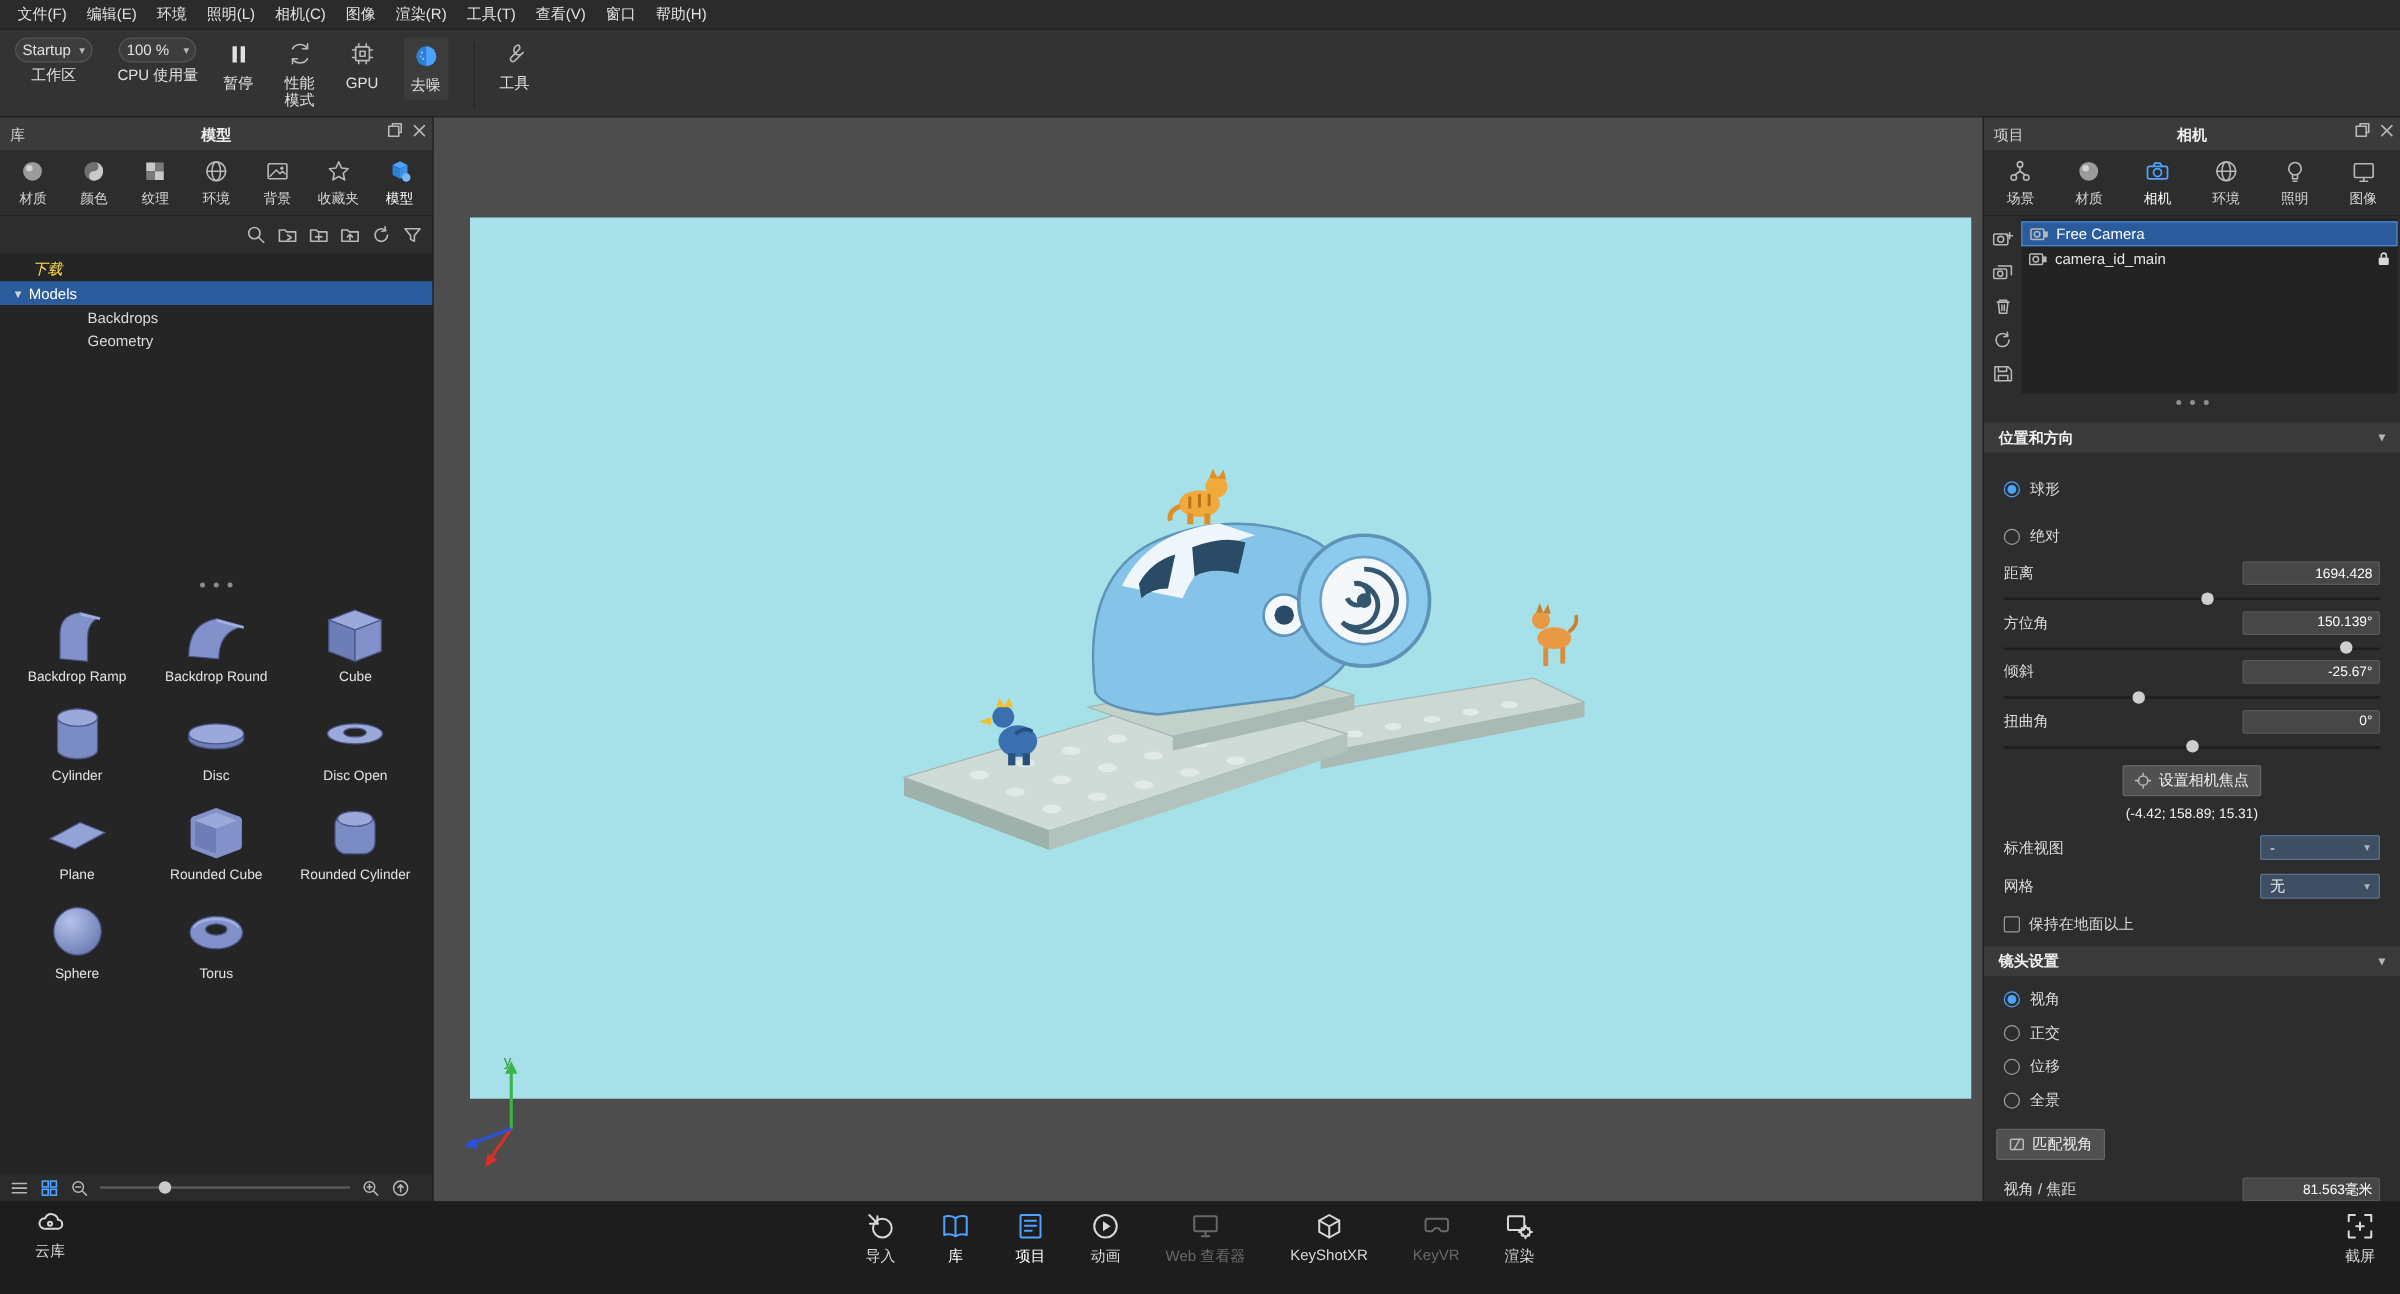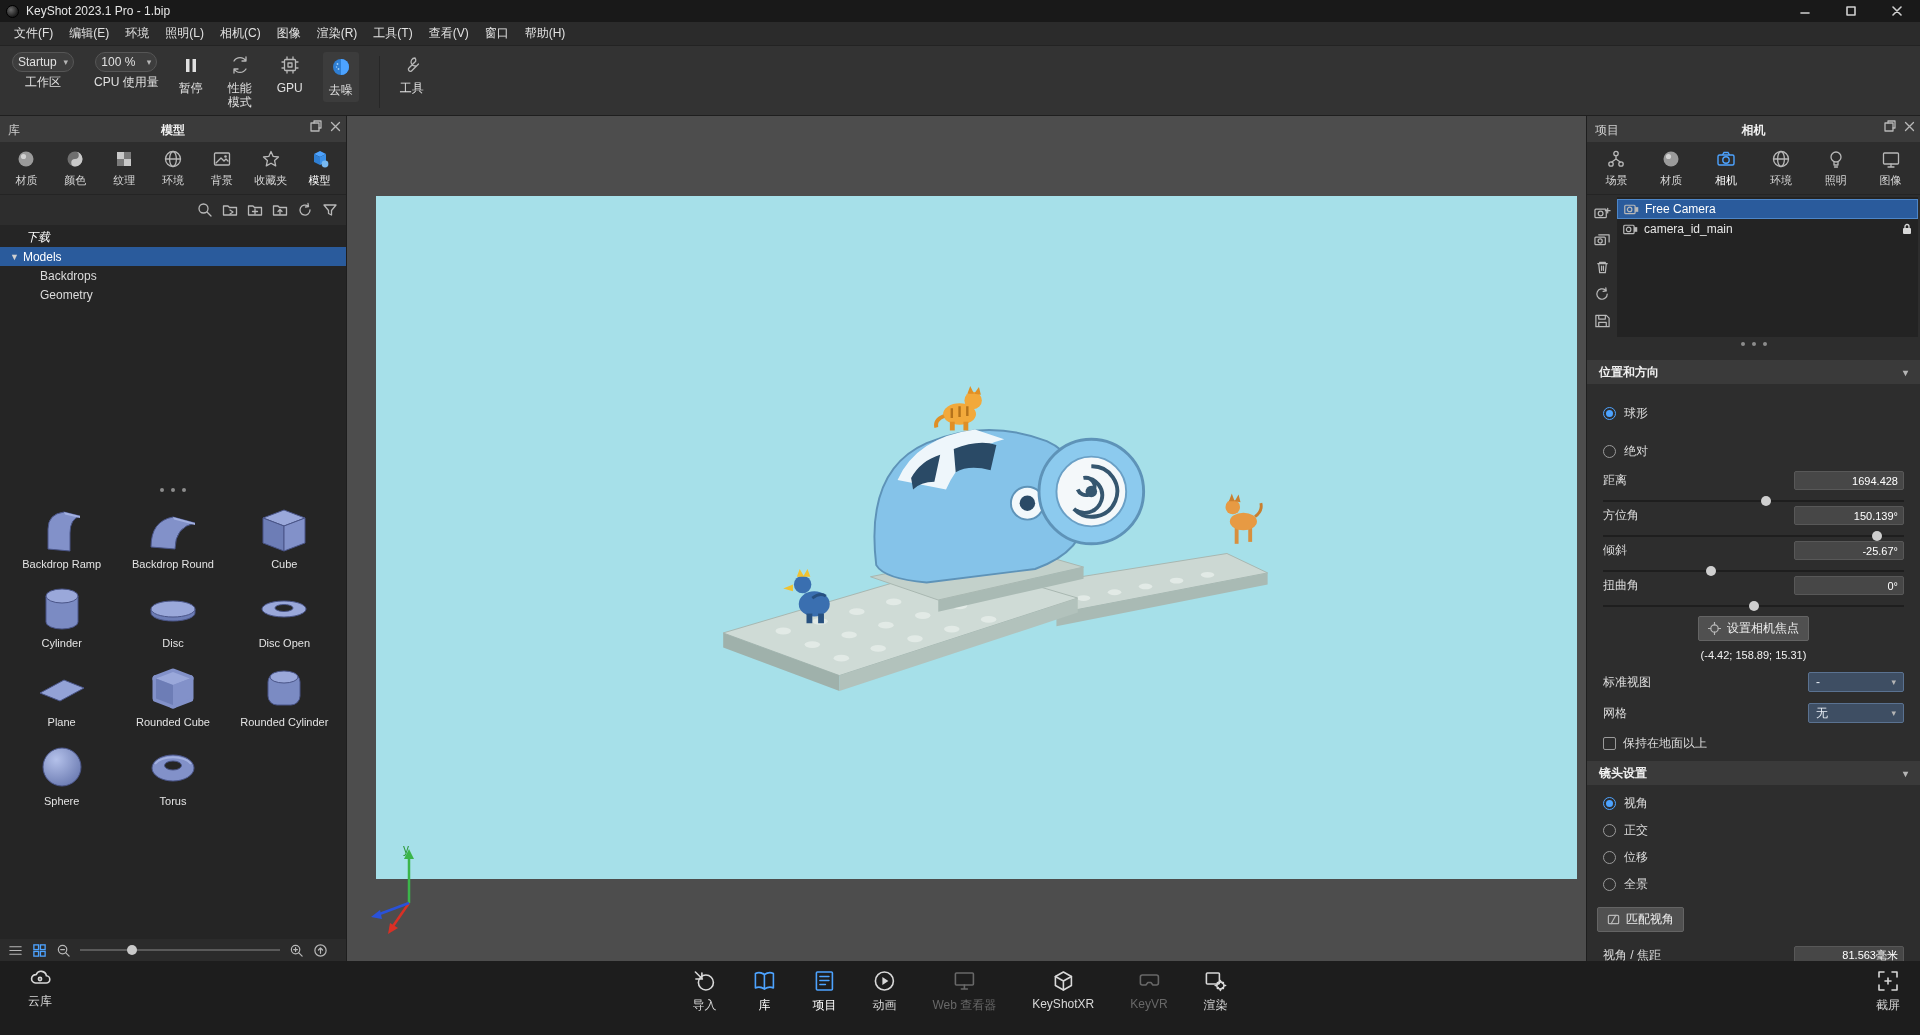--- a/index.html
+++ b/index.html
@@ -42,23 +42,23 @@
   .lib-tabs { display:flex; padding:5px 2px 4px; background:#2d2d2d; border-bottom:1px solid #242424; flex:0 0 auto; }
   .lib-tab { flex:1; display:flex; flex-direction:column; align-items:center; gap:4px; font-size:11px; color:#d6d6d6; padding:2px 0; }
   .lib-tab svg { width:20px; height:20px; }
   .lib-tab.active { color:#ffffff; }
   .search-row { height:30px; display:flex; align-items:center; padding:0 8px; gap:9px; flex:0 0 auto; }
   .search-field { flex:1; height:20px; }
   .search-row svg { width:16px; height:16px; flex:0 0 auto; }
   .lib-content { flex:1; background:#252525; display:flex; flex-direction:column; min-height:0; }
   .tree-area { height:258px; padding-top:3px; font-size:12px; flex:0 0 auto; }
   .tree-row { height:19px; display:flex; align-items:center; padding-left:10px; color:#dcdcdc; gap:4px; }
-  .tree-row.dl { font-style:italic; color:#ffffff; padding-left:26px; }
+  .tree-row.dl { font-style:italic; color:#fde047; padding-left:26px; }
   .tree-row.selected { background:#2a5b9c; color:#fff; }
-  .tree-row.child { padding-left:40px; }
+  .tree-row.child { padding-left:40px;margin-left:30px; }
   .caret { font-size:9px; color:#cfcfcf; }
   .dots { display:flex; gap:7px; justify-content:center; padding:5px 0; flex:0 0 auto; }
   .dots i { width:4px; height:4px; border-radius:50%; background:#8d8d8d; }
   .thumb-grid { flex:1; display:grid; grid-template-columns:repeat(3,1fr); align-content:start; row-gap:14px; padding:8px 6px; min-height:0; }
   .thumb { display:flex; flex-direction:column; align-items:center; font-size:11px; color:#e3e3e3; }
   .thumb svg { width:56px; height:50px; }
   .thumb-label { margin-top:3px; white-space:nowrap; }
   .lib-bottom { height:22px; background:#2b2b2b; display:flex; align-items:center; gap:9px; padding:0 8px; flex:0 0 auto; }
   .lib-bottom svg { width:15px; height:15px; }
   .zoom-track { position:relative; width:200px; height:10px; }
@@ -115,41 +115,20 @@
   .bb-center { position:absolute; left:50%; transform:translateX(-50%); top:8px; display:flex; gap:36px; align-items:flex-start; }
   .bb-right { position:absolute; right:20px; top:8px; }
   svg .st { fill:none; stroke:currentColor; stroke-width:1.6; stroke-linecap:round; stroke-linejoin:round; }
   svg .st2 { fill:none; stroke:#b8b8b8; stroke-width:1.3; stroke-linecap:round; stroke-linejoin:round; }
 </style>
 </head>
 <body>
 
 <div class="app">
 
-  <div class="titlebar">
-    <span class="app-logo"></span>
-    <span>KeyShot 2023.1 Pro  - 1.bip</span>
-    <div class="tb-btns">
-      <div class="tb-btn">
-          <svg width="10" height="10">
-            <path class="st" d="M1 7 H9" stroke-width="1.2"></path>
-          </svg>
-        </div>
-      <div class="tb-btn">
-          <svg width="10" height="10">
-            <rect class="st" x="1" y="1" width="8" height="8" stroke-width="1.2"></rect>
-          </svg>
-        </div>
-      <div class="tb-btn">
-          <svg width="10" height="10">
-            <path class="st" d="M1 1 L9 9 M9 1 L1 9" stroke-width="1.2"></path>
-          </svg>
-        </div>
-    </div>
-  </div>
 
   <div class="menubar">
     <span class="menu-item">文件(F)</span>
     <span class="menu-item">编辑(E)</span>
     <span class="menu-item">环境</span>
     <span class="menu-item">照明(L)</span>
     <span class="menu-item">相机(C)</span>
     <span class="menu-item">图像</span>
     <span class="menu-item">渲染(R)</span>
     <span class="menu-item">工具(T)</span>

